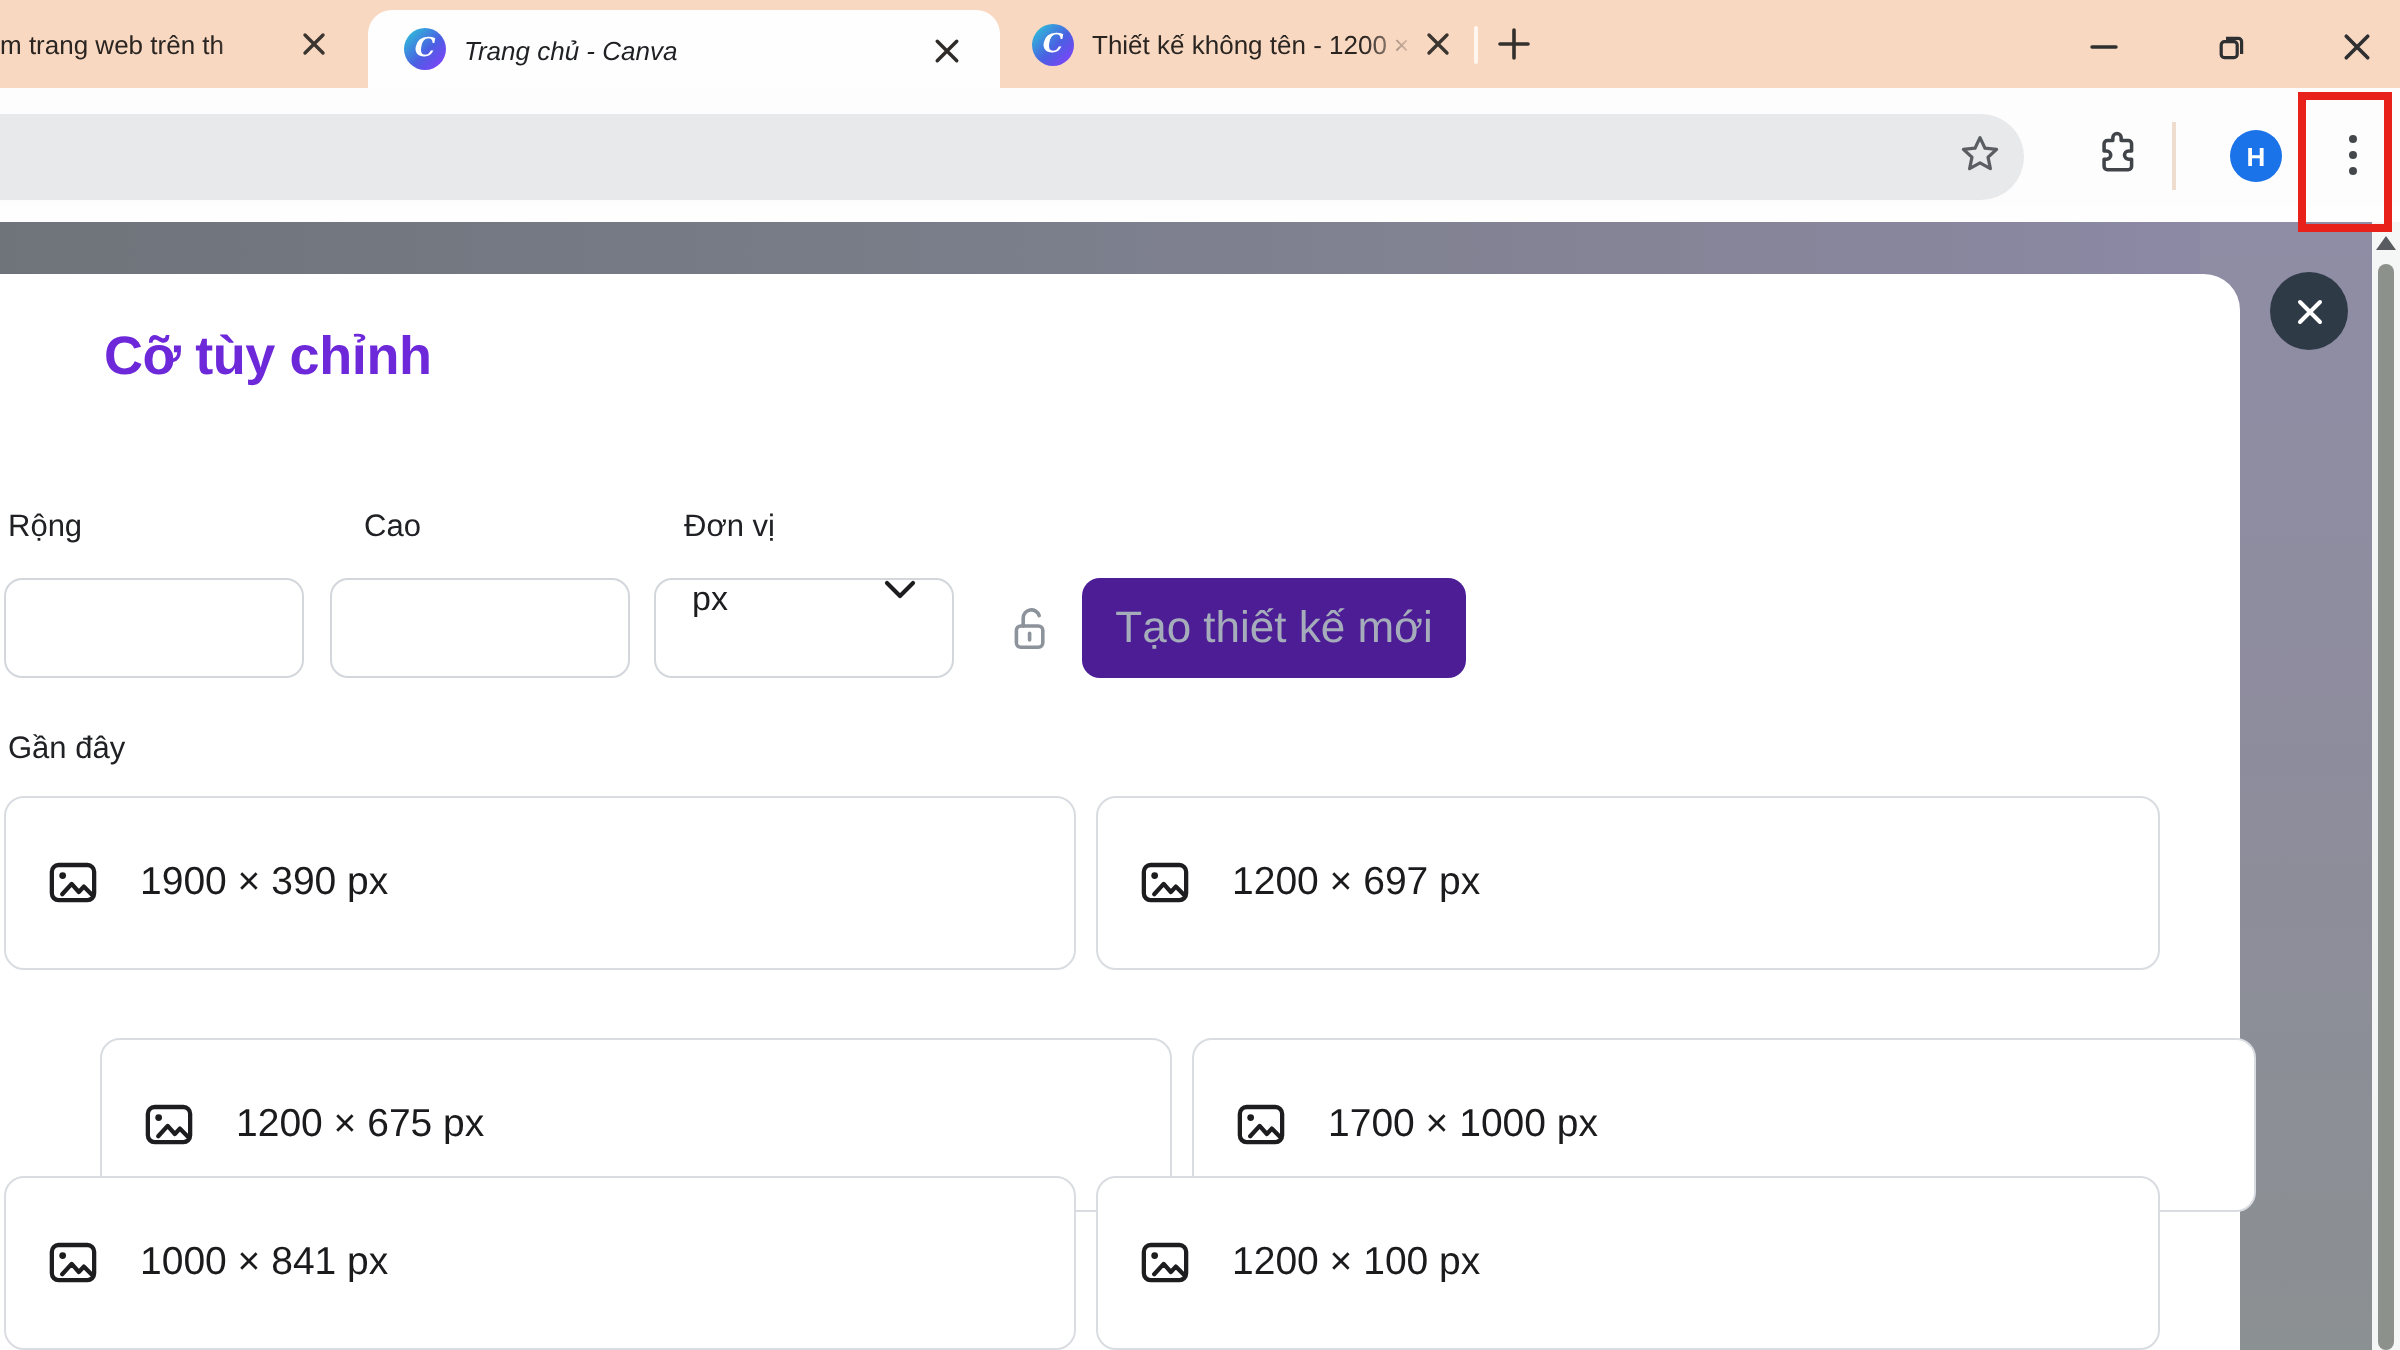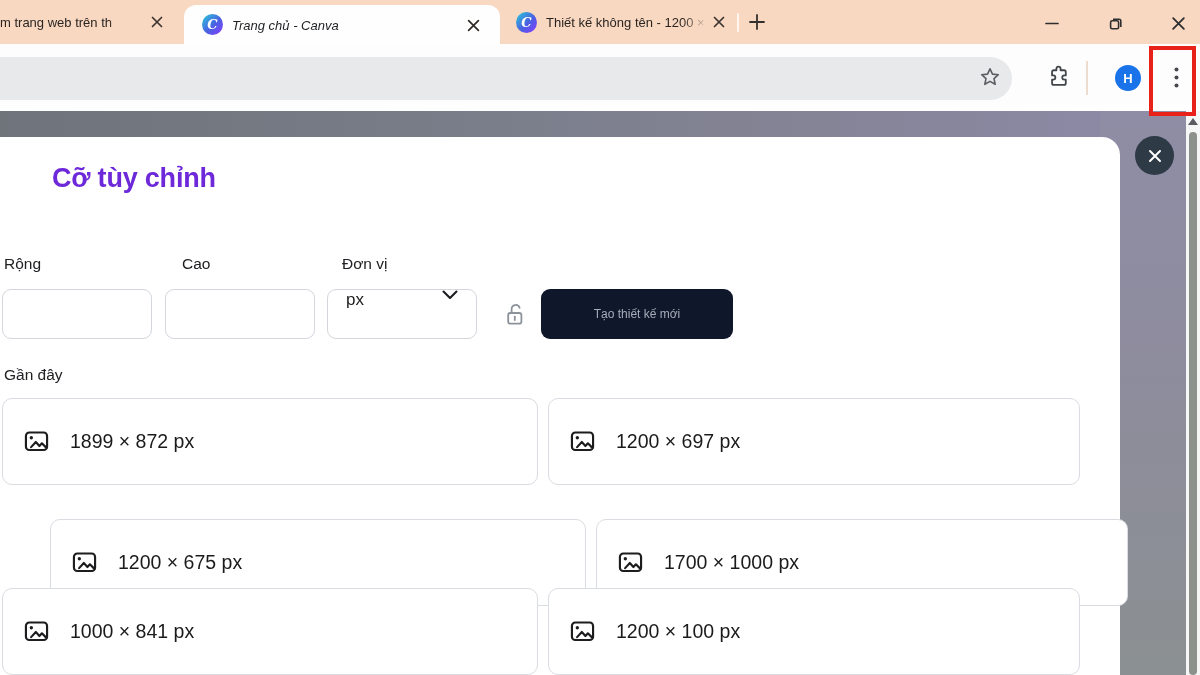--- a/index.html
+++ b/index.html
@@ -82,21 +82,21 @@
     border-radius:9px; background:#fff; z-index:3; font-size:17px; color:#1d1d1f; padding:0 14px;
     outline:none; }
   .inp-w { left:2px; } .inp-h { left:165px; }
   .unit-select { left:327px; top:289px; width:150px; height:50px; border:1.5px solid #d3d7dc;
     border-radius:9px; background:#fff; z-index:3; display:flex; align-items:flex-start;
     justify-content:space-between; padding:0 18px; cursor:pointer; }
   .unit-value { font-size:17px; color:#1d1d1f; }
   .chev { width:16px; height:10px; color:#1d1d1f; }
   .lock-icon { left:503px; top:299px; width:24px; height:32px; color:#8d939b; z-index:3; }
   .create-btn { left:541px; top:289px; width:192px; height:50px; border:none; border-radius:9px;
-    background:#0f172a; color:#a6adba; font-size:12px; z-index:3;
+    background:#4c1d95; color:#a6adba; font-size:22px; z-index:3;
     display:flex; align-items:center; justify-content:center;
     font-family:"Liberation Sans","DejaVu Sans",sans-serif; }
   .recent-label { left:4px; top:366px; font-size:15.5px; color:#202124; z-index:3; }
   .size-card { border:1.5px solid #d9dce1; border-radius:10px; background:#fff; z-index:3;
     display:flex; align-items:center; padding-left:20px; gap:20px; cursor:pointer; }
   .col1 { left:2px; width:536px; } .col2 { left:548px; width:532px; }
   .row1 { top:398px; height:87px; } .row2 { top:519px; height:87px;margin-left:48px; } .row3 { top:588px; height:87px; }
   .img-icon { width:27px; height:27px; color:#1d1d1f; flex:0 0 auto; }
   .size-text { font-size:19.5px; color:#1b1b1d; }
   svg { display:block; }
@@ -236,21 +236,21 @@
 <div class="abs recent-label">Gần đây</div>
 
 <div class="abs size-card col1 row1">
   <span class="img-icon">
       <svg width="27" height="27" viewBox="0 0 24 24" fill="none">
         <rect x="2.6" y="4" width="18.8" height="15.6" rx="3" stroke="currentColor" stroke-width="1.9"></rect>
         <circle cx="7.4" cy="8.7" r="1.5" fill="currentColor"></circle>
         <path d="M7.2 17 l4.2-4.6 3.2 3.6 2.2-2.4 3.4 3.4" stroke="currentColor" stroke-width="1.9" stroke-linejoin="round" stroke-linecap="round"></path>
       </svg>
     </span>
-  <span class="size-text">1899 × 872 px</span>
+  <span class="size-text">1900 × 390 px</span>
 </div>
 <div class="abs size-card col2 row1">
   <span class="img-icon">
       <svg width="27" height="27" viewBox="0 0 24 24" fill="none">
         <rect x="2.6" y="4" width="18.8" height="15.6" rx="3" stroke="currentColor" stroke-width="1.9"></rect>
         <circle cx="7.4" cy="8.7" r="1.5" fill="currentColor"></circle>
         <path d="M7.2 17 l4.2-4.6 3.2 3.6 2.2-2.4 3.4 3.4" stroke="currentColor" stroke-width="1.9" stroke-linejoin="round" stroke-linecap="round"></path>
       </svg>
     </span>
   <span class="size-text">1200 × 697 px</span>

